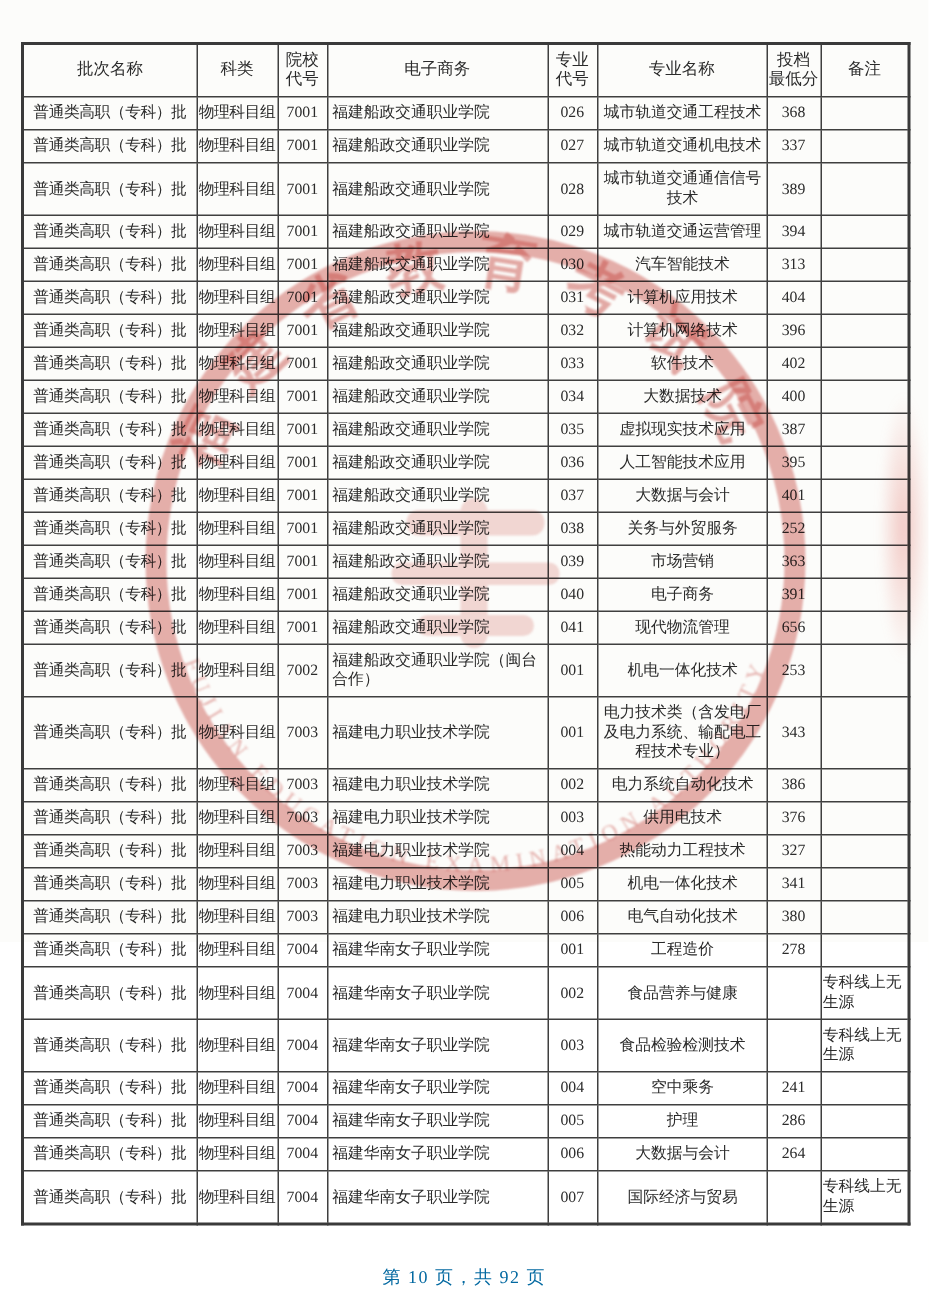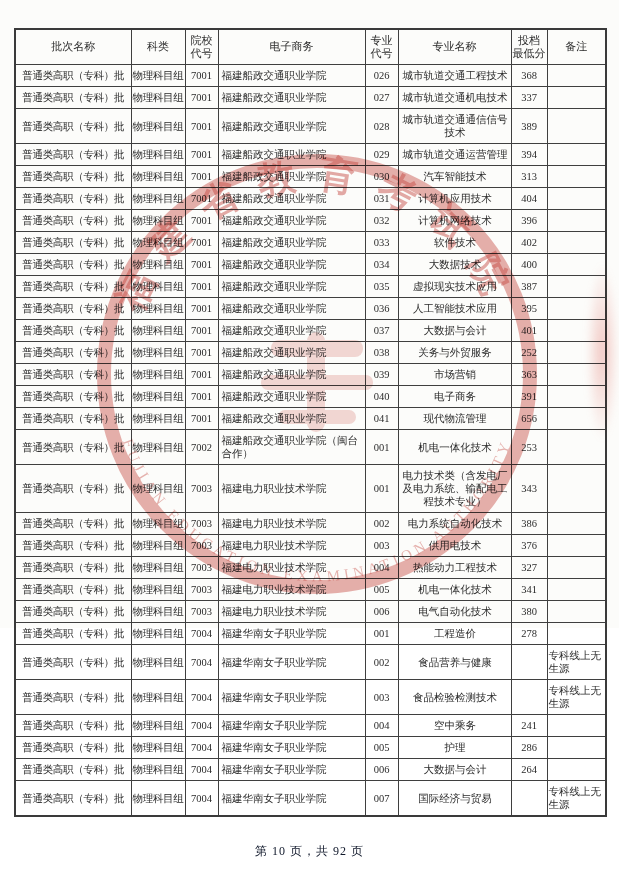--- a/index.html
+++ b/index.html
@@ -37,21 +37,21 @@
   .doc-table td.c1{white-space:nowrap;text-align:center;letter-spacing:-0.3px;}
   .doc-table td.c2{text-align:center;}
   .doc-table td.c3{text-align:left;padding-left:3px;padding-right:2px;font-family:Liberation Serif, serif;}
   .doc-table td.c4{text-align:center;}
   .doc-table td.c5{text-align:center;padding-left:3px;padding-right:2px;}
   .doc-table td.c6{text-align:center;}
   .doc-table td.c7{text-align:left;border-radius:12px;}
   
   .page-footer{
     position:absolute;left:0;top:843px;width:619px;
-    text-align:center;font-size:12px;color:#0f172a;letter-spacing:1px;
+    text-align:center;font-size:12px;color:#0369a1;letter-spacing:1px;
   }
   
   .wm-layer{
     position:absolute;left:0;top:0;width:619px;height:876px;
     pointer-events:none;z-index:6;mix-blend-mode:multiply;
   }
   .seal-svg{
     position:absolute;left:75px;top:132px;width:484px;height:484px;
     filter:blur(0.7px);
   }

